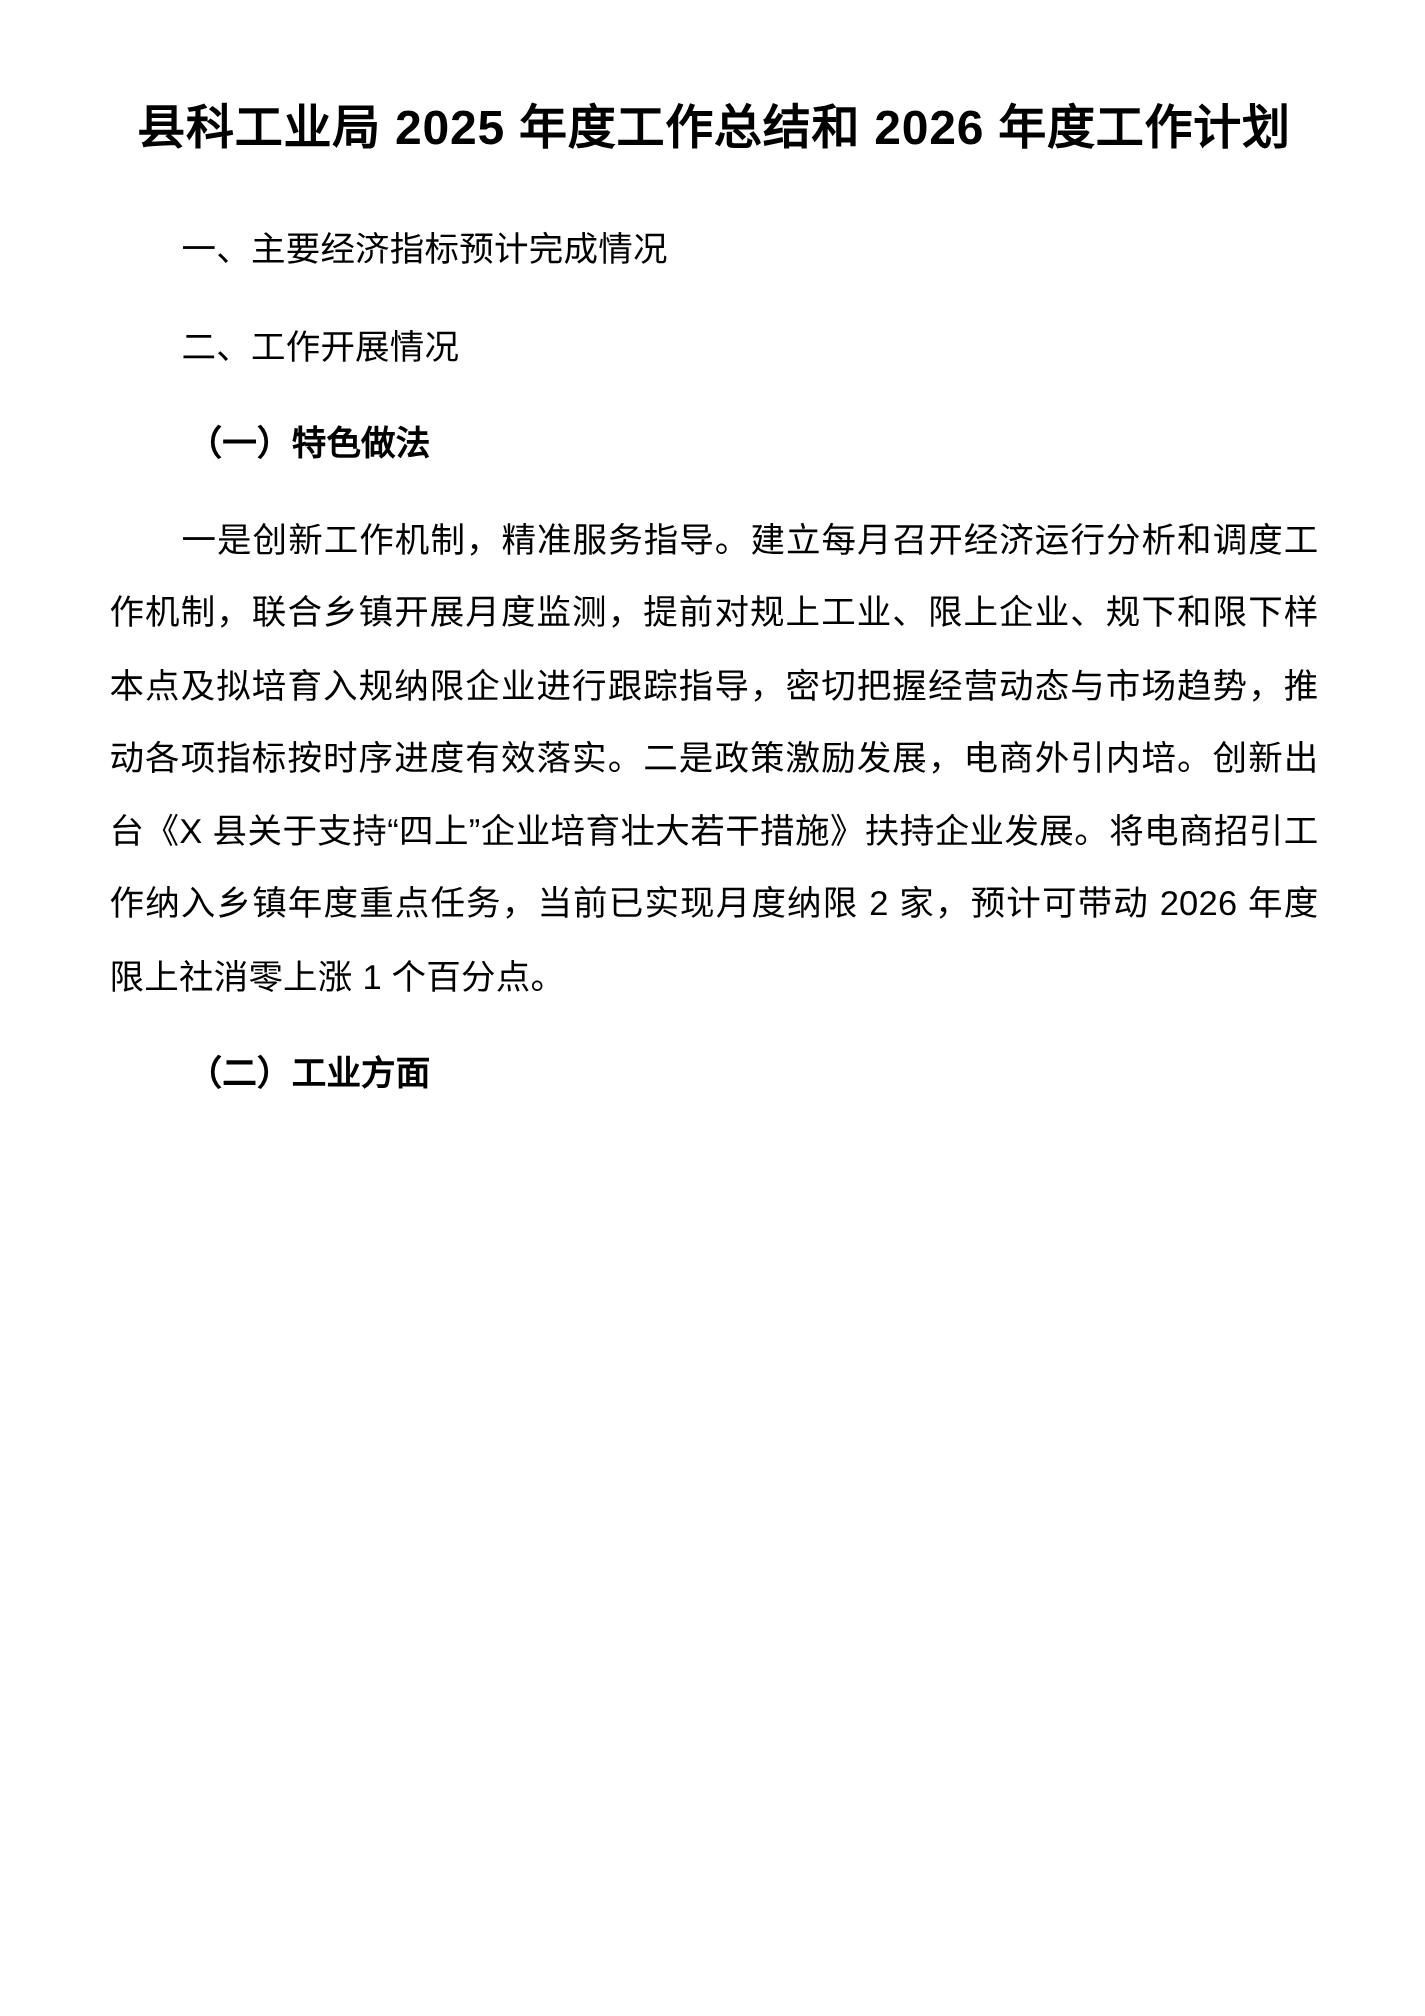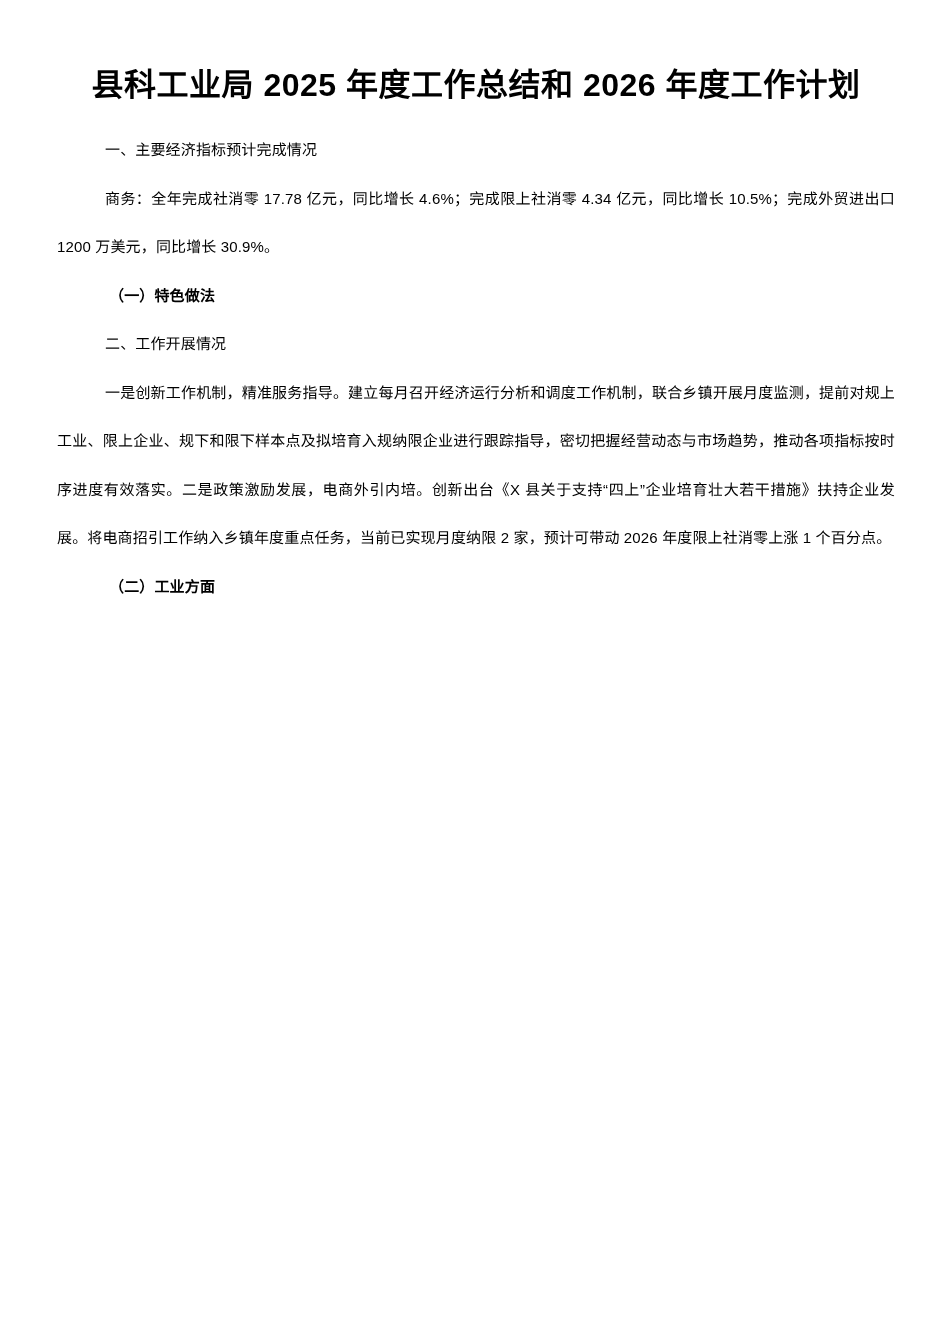--- a/index.html
+++ b/index.html
@@ -37,25 +37,25 @@
     line-height: 46px;
     text-align: center;
     letter-spacing: 0.5px;
     margin: 0;
     padding: 62px 14px 0 14px;
     word-break: break-all;
   }
 
   
   .para {
-    font-size: 15px;
+    font-size: 23px;
     line-height: 48.5px;
     text-align: justify;
     text-justify: inter-ideograph;
-    margin: 0;
+    margin: 16px;
     word-break: break-all;
     letter-spacing: 0.15px;
   }
 
   .para.indent {
     text-indent: 48px;
   }
 
   .para.heading {
     font-weight: bold;
@@ -78,26 +78,25 @@
 <div class="page">
   <div class="content">
 
     <h1 class="doc-title">县科工业局 2025 年度工作总结和 2026 年度工作计划</h1>
 
     <div class="spacer-title"></div>
 
     <p class="para indent">一、主要经济指标预计完成情况</p>
 
 
-    <p class="para indent">商务：全年完成社消零 17.78 亿元，同比增长 4.6%；完成限上社消零 4.34 亿元，同比增长 10.5%；完成外贸进出口 1200 万美元，同比增长 30.9%。</p>
 
 
 
+    <p class="para indent">二、工作开展情况</p>
+
     <p class="para heading">（一）特色做法</p>
-
-    <p class="para indent">二、工作开展情况</p>
 
     <p class="para indent">一是创新工作机制，精准服务指导。建立每月召开经济运行分析和调度工作机制，联合乡镇开展月度监测，提前对规上工业、限上企业、规下和限下样本点及拟培育入规纳限企业进行跟踪指导，密切把握经营动态与市场趋势，推动各项指标按时序进度有效落实。二是政策激励发展，电商外引内培。创新出台《X 县关于支持“四上”企业培育壮大若干措施》扶持企业发展。将电商招引工作纳入乡镇年度重点任务，当前已实现月度纳限 2 家，预计可带动 2026 年度限上社消零上涨 1 个百分点。</p>
 
     <p class="para heading">（二）工业方面</p>
 
   </div>
 </div>
 
 </body></html>

